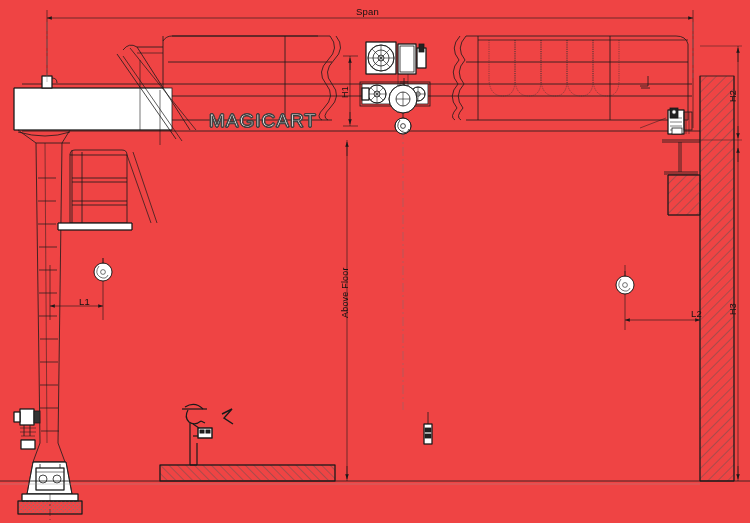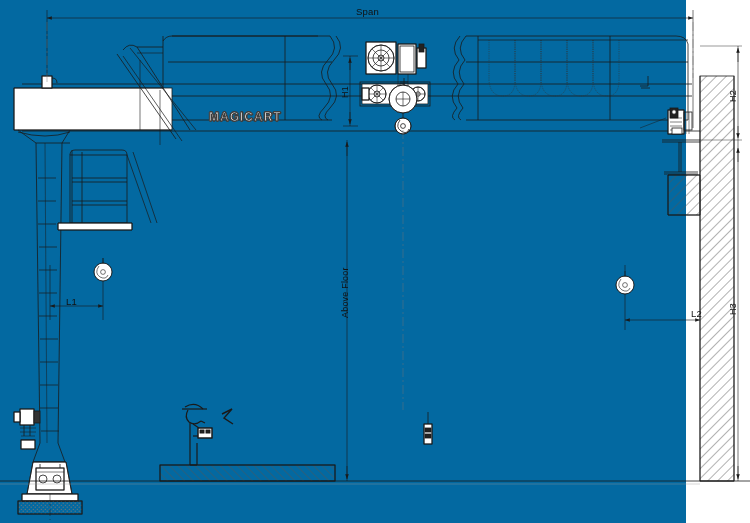--- a/index.html
+++ b/index.html
@@ -2,37 +2,37 @@
 <html><head>
 <meta charset="utf-8">
 <title>Semi Gantry Crane Drawing</title>
 <style>
   html,body{margin:0;padding:0;background:#ffffff;}
   body{
     width:750px;height:523px;overflow:hidden;
     font-family:"Liberation Sans","DejaVu Sans",sans-serif;
     color:#1a1a1a;
   }
-  #stage{position:relative;width:686px;height:523px;background:#0369a1;}
+  #stage{position:relative;width:750px;height:523px;background:#ef4444;}
   #stage svg{position:absolute;left:0;top:0;}
   .lbl{
     position:absolute;
     font-family:"Liberation Sans","DejaVu Sans",sans-serif;
     font-size:9px;
     color:#111;
     white-space:nowrap;
     letter-spacing:.2px;
   }
   .lbl.vert{transform-origin:left top;transform:rotate(-90deg);}
   .lbl.big{font-size:9.5px;}
   .logo{
     position:absolute;
     font-family:"Liberation Sans","DejaVu Sans",sans-serif;
-    font-size:12px;
-    font-weight:bold;
+    font-size:19px;
+    font-weight:normal;
     letter-spacing:1px;
     color:#ffffff;
     -webkit-text-stroke:1px #3a3a3a;
     text-shadow:
       -1px 0 #444, 1px 0 #444, 0 -1px #444, 0 1px #444;
   }
 </style>
 </head>
 <body>
 
@@ -428,19 +428,19 @@
 <div class="lbl big" style="left:356px;top:6px;">Span</div>
 
 <div class="lbl vert" style="left:340px;top:98px;">H1</div>
 
 <div class="lbl vert" style="left:728px;top:102px;">H2</div>
 
 <div class="lbl vert" style="left:728px;top:315px;">H3</div>
 
 <div class="lbl vert" style="left:340px;top:318px;">Above Floor</div>
 
-<div class="lbl big" style="left:66px;top:296px;">L1</div>
+<div class="lbl big" style="left:79px;top:296px;">L1</div>
 
 <div class="lbl big" style="left:652px;top:308px;margin-left:39px;">L2</div>
 
 <div class="logo" style="left:209px;top:110px;">MAGICART</div>
 
 </div>
 
 </body></html>

